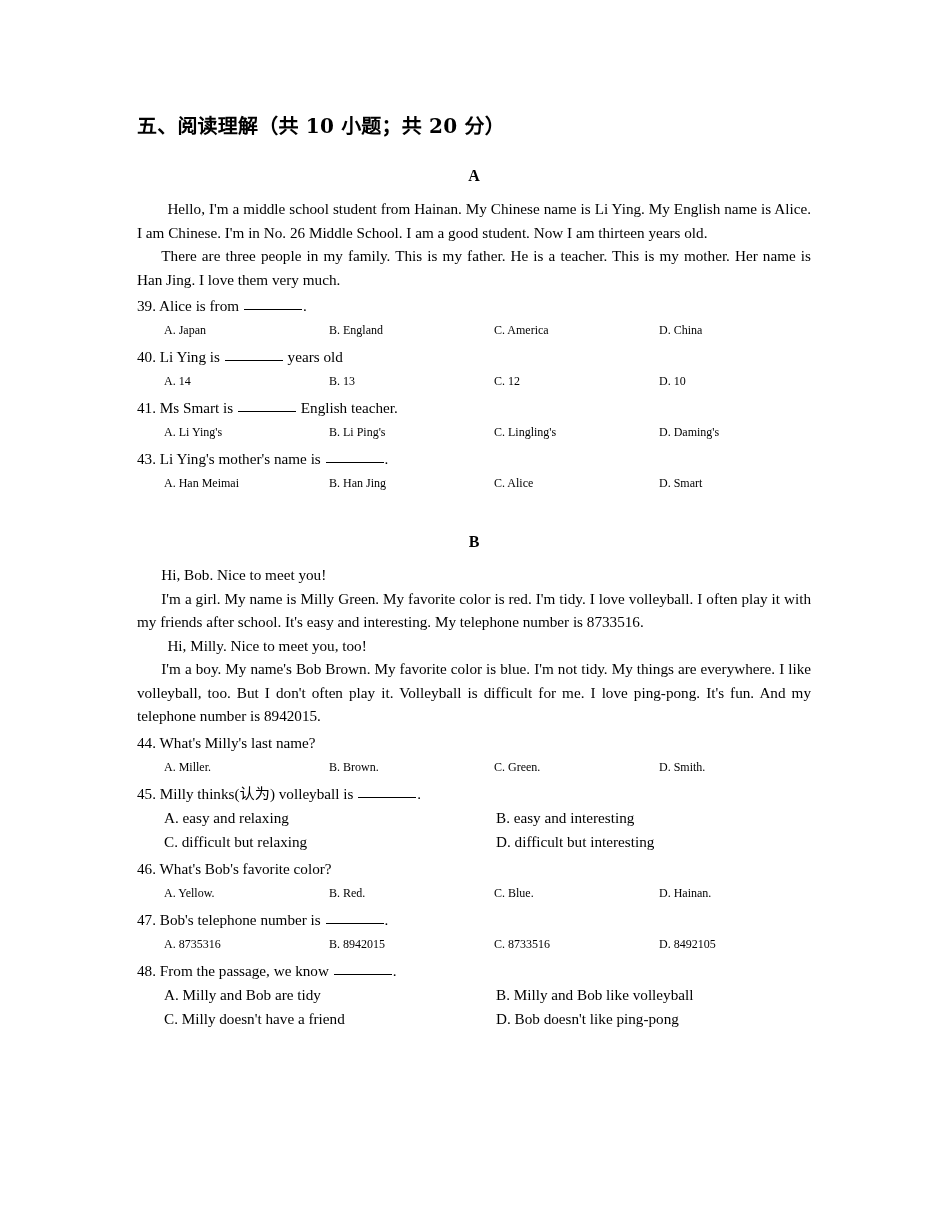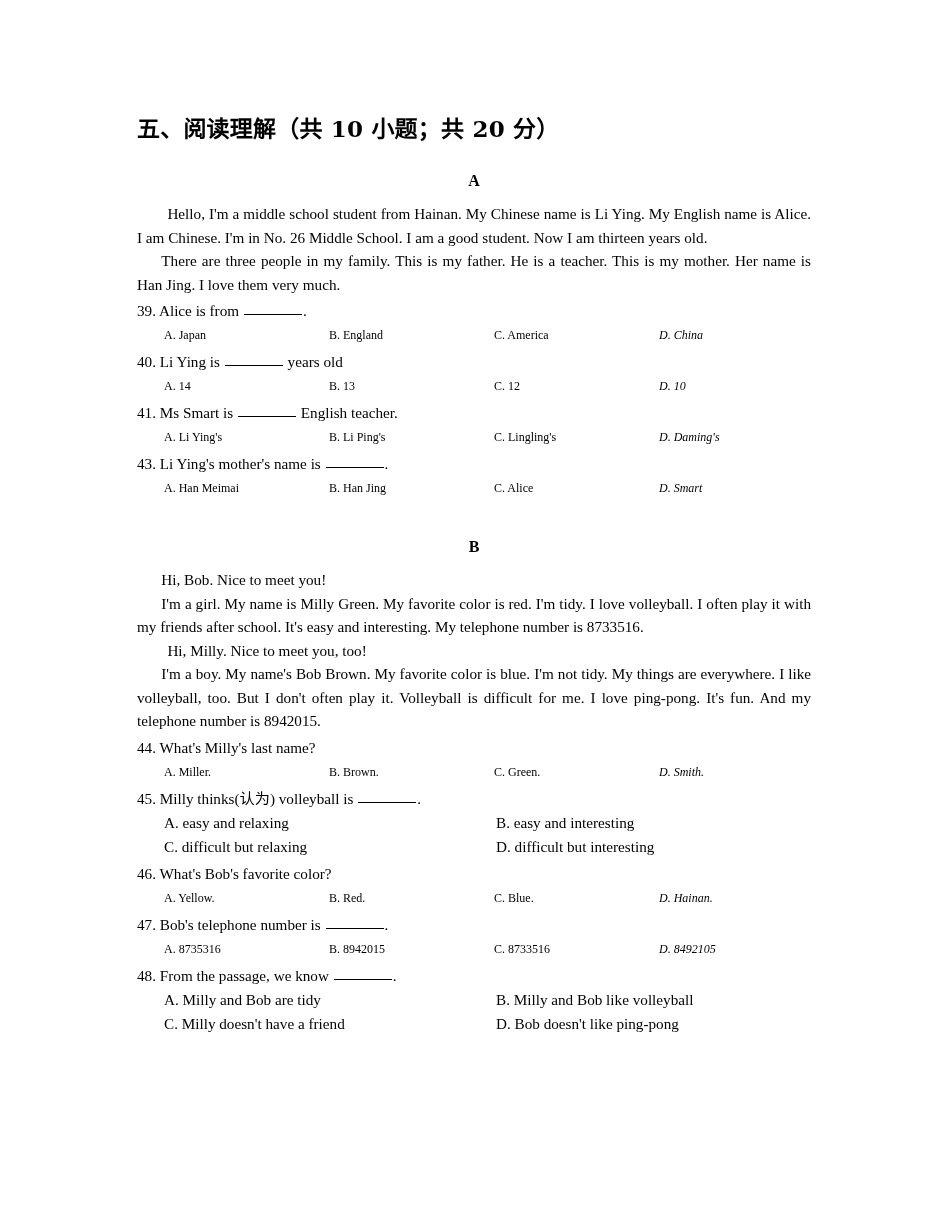--- a/index.html
+++ b/index.html
@@ -20,21 +20,21 @@
     position: absolute;
     left: 137px;
     top: 110px;
     width: 674px;
   }
 
   
   .section-heading {
     font-family: "DejaVu Serif", "Liberation Serif", serif;
     font-weight: bold;
-    font-size: 23px;
+    font-size: 20px;
     letter-spacing: 0.2px;
     margin: 0 0 28px 0;
     white-space: nowrap;
   }
 
   
   .passage-label {
     text-align: center;
     font-weight: bold;
     font-size: 16px;
@@ -73,21 +73,21 @@
 
   
   .opts-4 {
     display: flex;
     font-size: 12px;
     line-height: 24px;
     padding-left: 27px;
     margin: 0;
   }
   .opts-4 .opt { flex: 0 0 165px; white-space: nowrap; }
-  .opts-4 .opt:last-child { flex: 0 0 auto; font-style: italic; }
+  .opts-4 .opt:last-child { flex: 0 0 auto; }
 
   
   .opts-2 {
     display: flex;
     font-size: 15.2px;
     line-height: 24px;
     padding-left: 27px;
     margin: 0;
   }
   .opts-2 .opt { flex: 0 0 332px; white-space: nowrap; }

